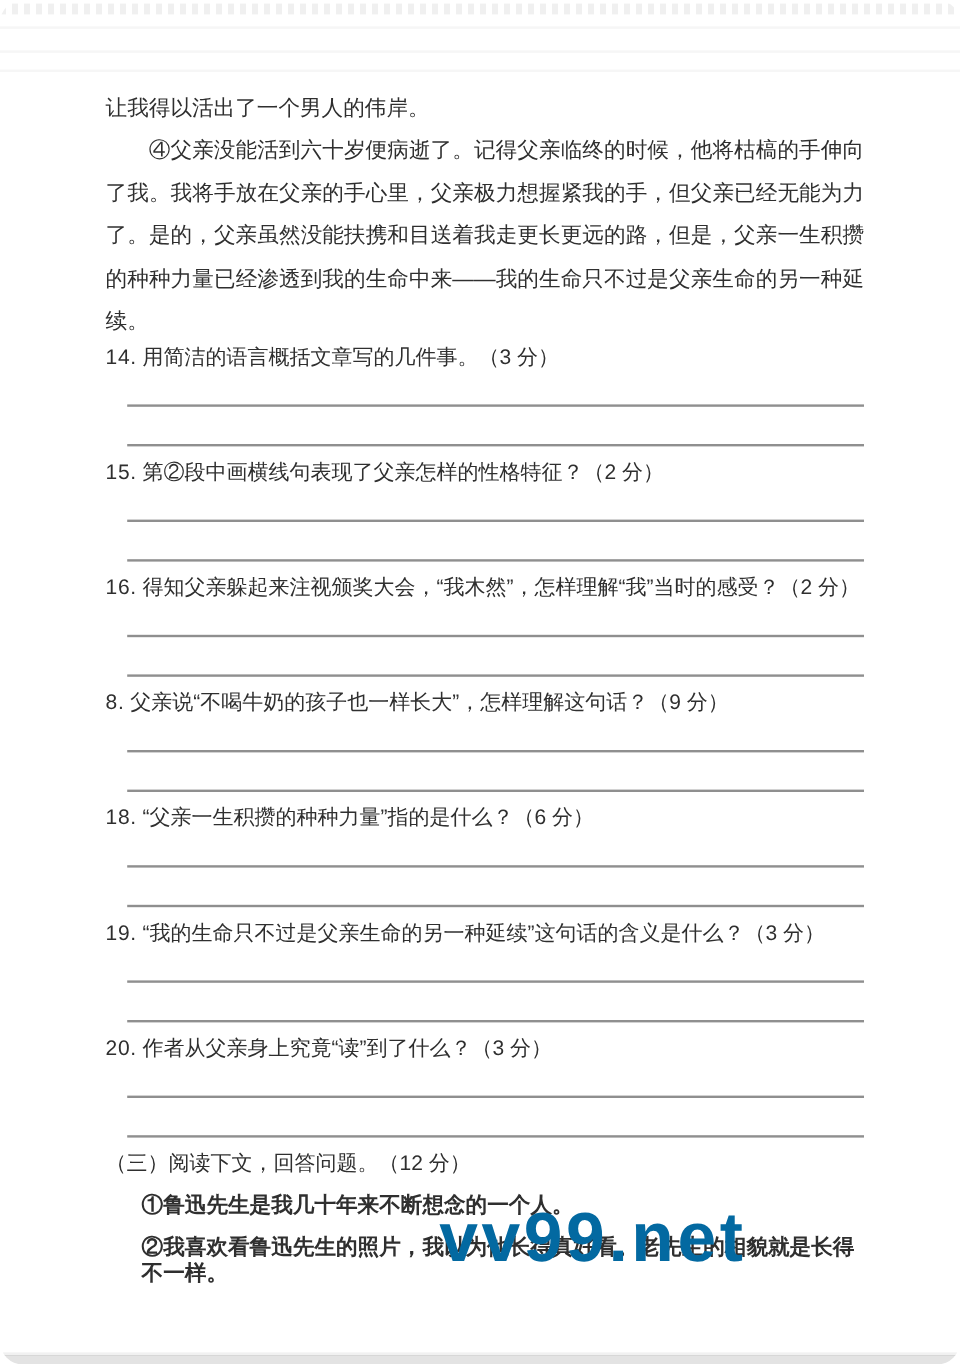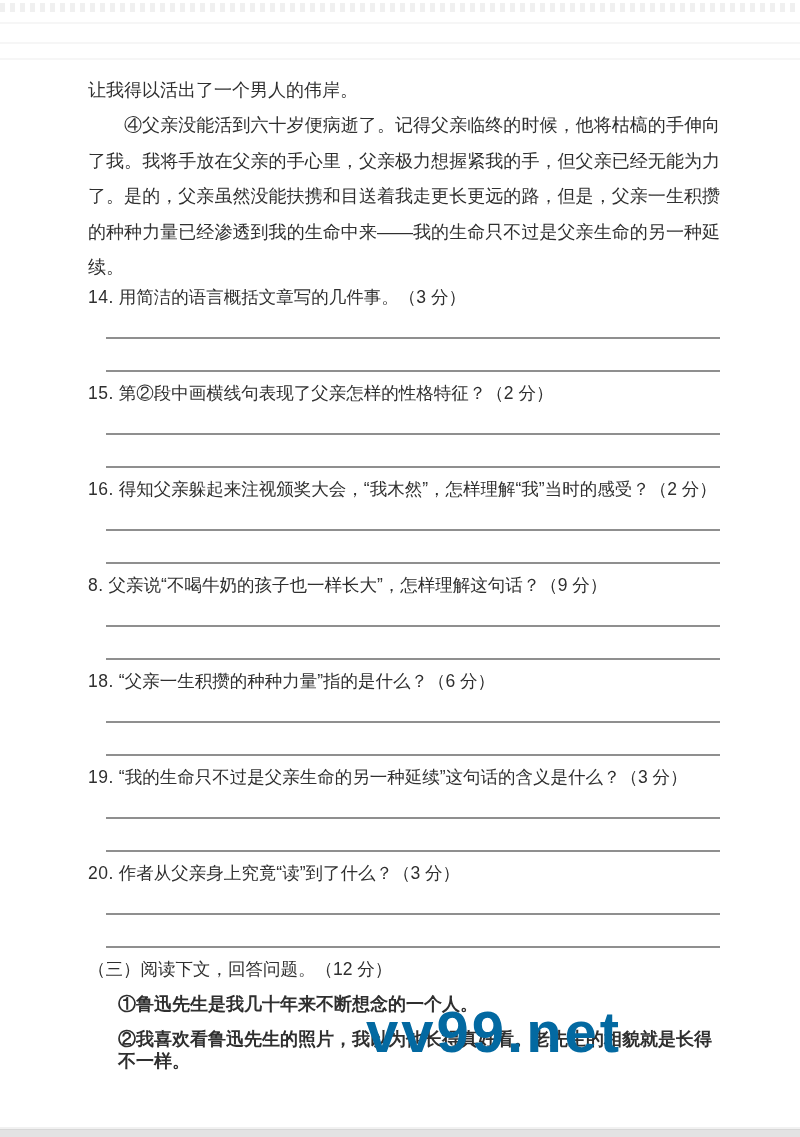--- a/index.html
+++ b/index.html
@@ -9,20 +9,21 @@
   }
   #page {
     position: relative;
     width: 800px;
     height: 1137px;
     margin: 0 auto;
     background: #ffffff;
     overflow: hidden;
     font-family: "Liberation Sans", sans-serif;
     color: #2f2f2f;
+    border-radius: 19px;
   }
   
   .perforation {
     position: absolute;
     top: 3px;
     left: 0;
     right: 0;
     height: 9px;
     background: repeating-linear-gradient(
       to right,

